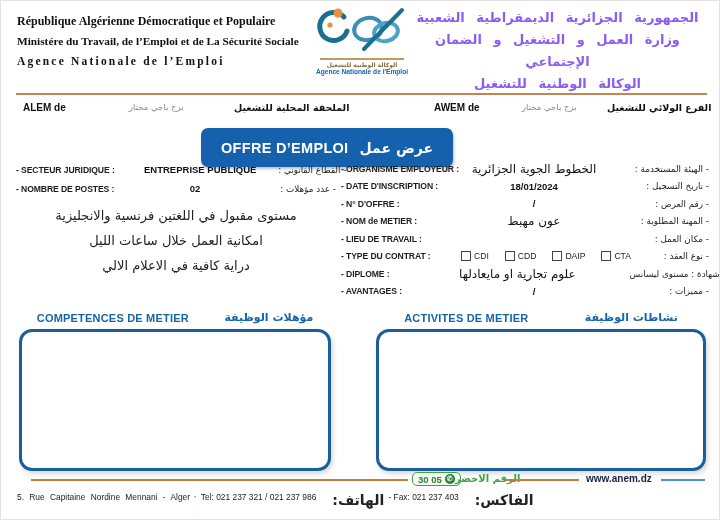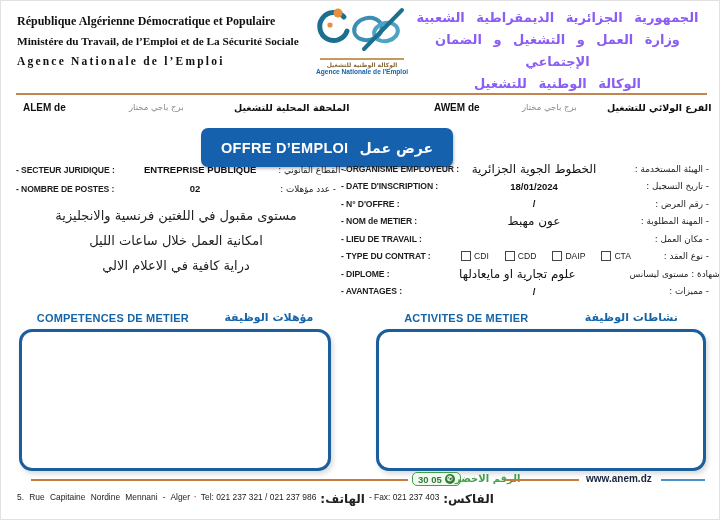--- a/index.html
+++ b/index.html
@@ -89,21 +89,21 @@
   .green-label { position:absolute; left:442px; top:2px; color:#43a047; font-weight:bold;
     font-size:10px; direction:rtl; }
   .website { position:absolute; left:573px; top:2px; font-weight:bold; font-size:10px; color:#15233f; }
 
   
   .footer { position:absolute; left:16px; right:14px; top:491px; font-size:8.4px; color:#222;
     display:flex; align-items:flex-start; gap:4px; white-space:nowrap; }
   .footer .seg { unicode-bidi:isolate; }
   .footer .addr-fr { word-spacing:3px; }
   .footer .dot { color:#c65a2e; font-weight:bold; }
-  .footer .ar-seg { direction:rtl; unicode-bidi:isolate; font-size:12px; font-weight:bold; }
+  .footer .ar-seg { direction:rtl; unicode-bidi:isolate; font-size:14px; font-weight:bold;margin-left:12px; }
 </style>
 </head>
 <body>
 
 <div class="page">
 
   <div class="hdr-fr">
     <div class="l1">République Algérienne Démocratique et Populaire</div>
     <div class="l2">Ministére du Travail, de l’Emploi et de La Sécurité Sociale</div>
     <div class="l3">Agence Nationale de l’Emploi</div>

